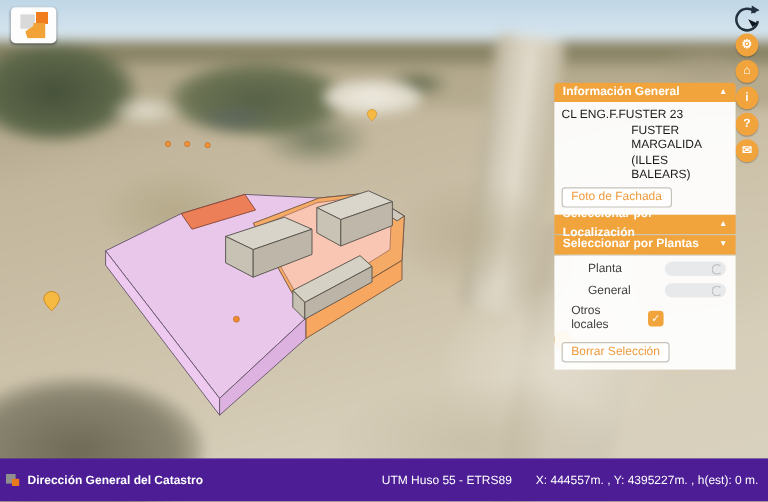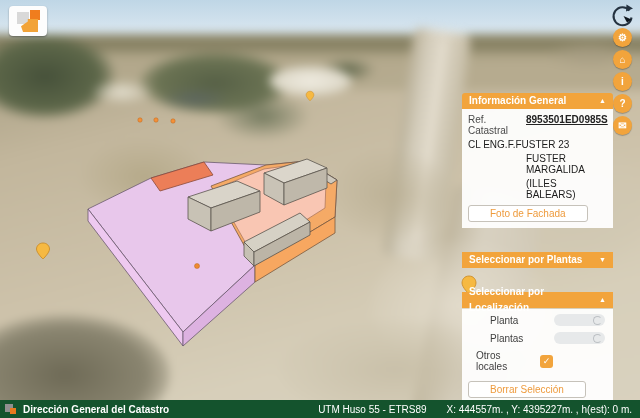--- a/index.html
+++ b/index.html
@@ -49,43 +49,43 @@
   
   .compass{position:absolute;right:6px;top:3px;width:26px;height:26px;}
   .tool-col{position:absolute;right:8px;top:28px;display:flex;flex-direction:column;gap:3px;}
   .round-btn{width:19px;height:19px;border-radius:50%;background:#f2a43c;color:#fff;
       font-size:10px;font-weight:bold;display:flex;align-items:center;justify-content:center;
       box-shadow:0 1px 1px rgba(0,0,0,.25);cursor:pointer;line-height:1;}
 
   
   .panel{position:absolute;left:462px;top:69px;width:151px;font-size:10px;}
   .p-header{background:#f2a43c;color:#fff;font-weight:bold;height:16px;line-height:16px;
-      padding:0 7px;display:flex;justify-content:space-between;align-items:center;margin-bottom:1px;margin-top:24px;}
+      padding:0 7px;display:flex;justify-content:space-between;align-items:center;margin-bottom:1px;}
   .p-header .arr{font-size:7px;}
   .p-header.first{border-radius:3px 3px 0 0;margin-bottom:0;}
   .p-body{background:rgba(255,255,255,.93);padding:5px 6px 6px 6px;}
   .p-row{display:flex;margin-bottom:3px;}
   .p-label{width:58px;color:#4a4a4a;flex:none;}
   .p-value{color:#1c1c1c;}
   .ref-link{font-weight:bold;text-decoration:underline;color:#222;cursor:pointer;}
   .mini-btn{display:inline-block;background:rgba(255,255,255,.9);border:1px solid #c6c2ba;
-      border-radius:3px;color:#ee9b3d;padding:2px 21px;cursor:pointer;margin-top:2px;}
+      border-radius:3px;color:#ee9b3d;padding:2px 7px;cursor:pointer;margin-top:2px;}
   .form-row{display:flex;align-items:center;margin-bottom:6px;gap:28px;}
   .form-label{margin-left:22px;width:36px;color:#3f3f3f;}
   .combo{flex:1;height:12px;background:#e7e9ea;border-radius:7px;margin-right:2px;
       display:flex;align-items:center;justify-content:flex-end;padding-right:3px;cursor:pointer;}
   .combo-icon{width:7px;height:7px;border:1.5px solid #bcc0c4;border-radius:50%;
       border-right-color:transparent;}
   .check-row{display:flex;align-items:center;margin-bottom:7px;}
   .check-label{margin-left:8px;width:50px;color:#3f3f3f;}
   .checkbox{width:13px;height:13px;background:#f2a43c;border-radius:3px;color:#fff;
       font-size:9px;display:flex;align-items:center;justify-content:center;cursor:pointer;margin-left:14px;}
 
   
-  .statusbar{position:absolute;left:0;right:0;bottom:0;height:18px;background:#14532d;
+  .statusbar{position:absolute;left:0;right:0;bottom:0;height:36px;background:#4c1d95;
       display:flex;align-items:center;justify-content:space-between;color:#fff;font-size:10px;margin-top:32px;}
   .sb-left{display:flex;align-items:center;gap:6px;padding-left:5px;}
   .sb-logo{position:relative;width:12px;height:12px;flex:none;}
   .sb-logo .g{position:absolute;left:0;top:1px;width:8px;height:8px;background:#8f8f8f;}
   .sb-logo .o{position:absolute;left:5px;top:5px;width:6px;height:6px;background:#e8791e;}
   .sb-title{font-weight:bold;}
   .sb-right{display:flex;gap:20px;padding-right:8px;}
 </style>
 </head>
 <body>
@@ -188,53 +188,49 @@
     </div>
 </div>
 
 <div class="panel">
   <div class="p-header first">
     <span>Información General</span>
     <span class="arr">▲</span>
   </div>
   <div class="p-body">
     <div class="p-row">
-      <span class="p-label">Ref. Catastral</span>
-      <span class="p-value ref-link">8953501ED0985S</span>
-    </div>
-    <div class="p-row">
       <span class="p-value">CL ENG.F.FUSTER 23</span>
     </div>
     <div class="p-row">
         <span class="p-label"></span>
       <span class="p-value">FUSTER MARGALIDA</span>
     </div>
     <div class="p-row">
         <span class="p-label"></span>
       <span class="p-value">(ILLES BALEARS)</span>
     </div>
     <span class="mini-btn">Foto de Fachada</span>
   </div>
   <div class="p-header">
+    <span>Seleccionar por Localización</span>
+    <span class="arr">▲</span>
+  </div>
+  <div class="p-header">
     <span>Seleccionar por Plantas</span>
     <span class="arr">▼</span>
-  </div>
-  <div class="p-header">
-    <span>Seleccionar por Localización</span>
-    <span class="arr">▲</span>
   </div>
   <div class="p-body">
     <div class="form-row">
       <span class="form-label">Planta</span>
       <div class="combo">
         <span class="combo-icon"></span>
       </div>
     </div>
     <div class="form-row">
-      <span class="form-label">Plantas</span>
+      <span class="form-label">General</span>
       <div class="combo">
         <span class="combo-icon"></span>
       </div>
     </div>
     <div class="check-row">
       <span class="check-label">Otros locales</span>
       <div class="checkbox">
         <span>✓</span>
       </div>
     </div>

